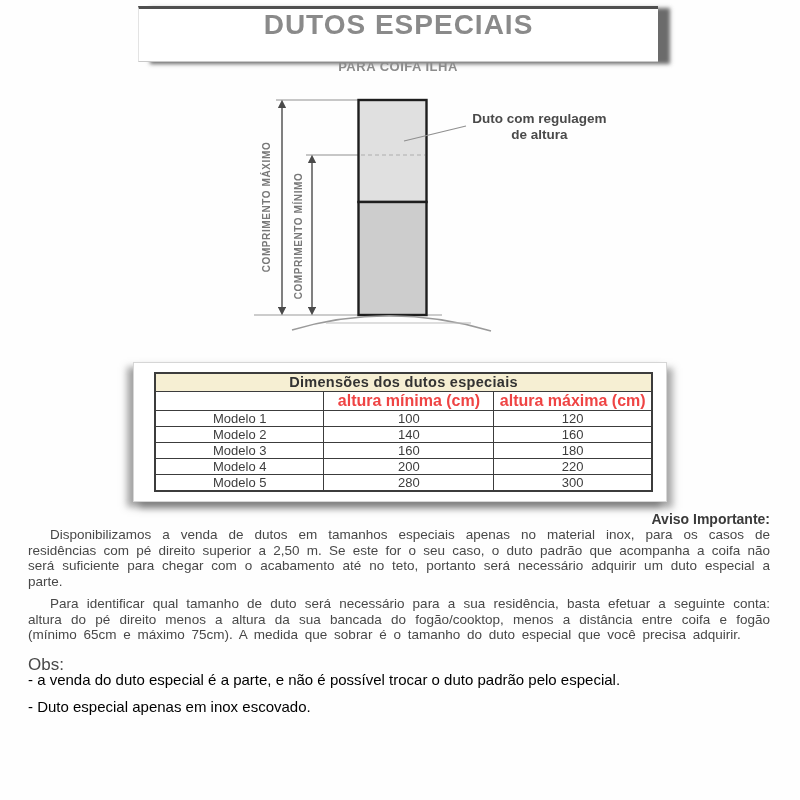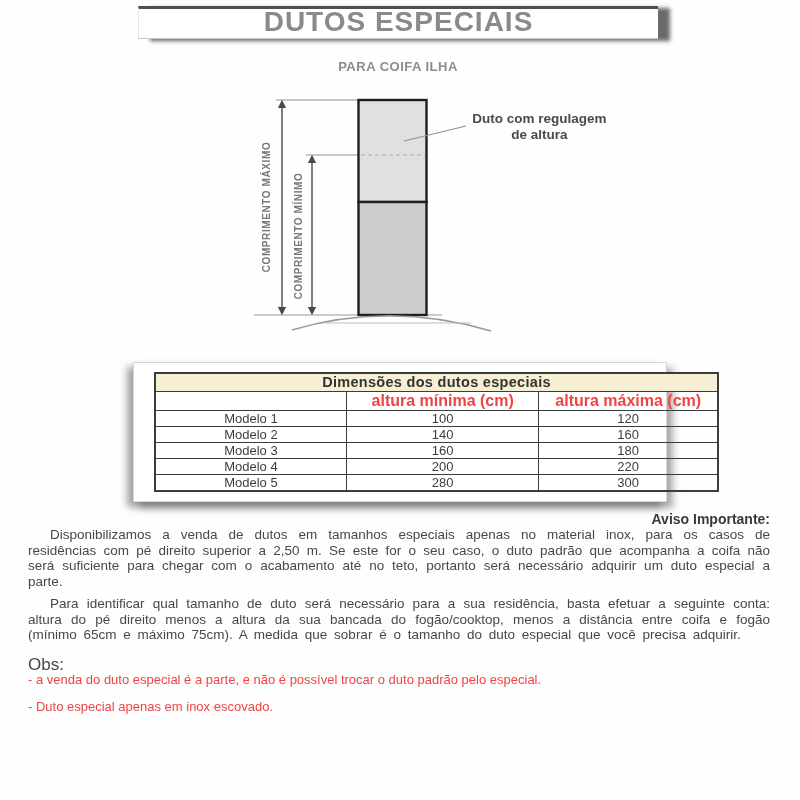--- a/index.html
+++ b/index.html
@@ -3,27 +3,27 @@
 <meta charset="utf-8">
 <style>
   * { margin: 0; padding: 0; box-sizing: border-box; }
   html, body { width: 800px; height: 800px; background: #fdfdfd; }
   body { font-family: "Liberation Sans", sans-serif; color: #464646; position: relative; overflow: hidden; }
 
   #page { position: absolute; inset: 0; background: #fefefe; }
 
   
   .header-box {
-    position: absolute; left: 138px; top: 6px; width: 520px; height: 33px;
+    position: absolute; left: 138px; top: 6px; width: 520px; height: 56px;
     background: #ffffff;
     border-top: 3px solid #4f4f4f;
     border-bottom: 1px solid #c9c9c9;
     border-left: 1px solid #e3e3e3;
     box-shadow: 12px 2px 4px rgba(70,70,70,0.8);
-    display: flex; align-items: flex-end; justify-content: center;
+    display: flex; align-items: flex-start; justify-content: center;
   }
   .header-title {
     font-size: 28px; font-weight: bold; letter-spacing: 1px; color: #8a8a8a;
   }
   .header-subtitle {
     position: absolute; left: 138px; top: 59px; width: 520px;
     text-align: center; font-size: 13px; font-weight: bold;
     letter-spacing: 0.5px; color: #8c8c8c;
   }
 
@@ -35,42 +35,42 @@
   }
   .dim-label { font-size: 10px; font-weight: 600; letter-spacing: 0.6px; fill: #787878; }
 
   
   .table-card {
     position: absolute; left: 133px; top: 362px; width: 534px; height: 140px;
     background: #ffffff; border: 1px solid #d6d6d6;
     box-shadow: -6px 5px 7px rgba(90,90,90,0.55), 6px 6px 7px rgba(90,90,90,0.5);
   }
   table.dims {
-    position: absolute; left: 20px; top: 9px; width: 565px;
+    position: absolute; left: 20px; top: 9px; width: 499px;
     border-collapse: collapse; table-layout: fixed;
     border: 2px solid #3c3c3c;
   }
   table.dims td, table.dims th { border: 1px solid #3c3c3c; text-align: center; padding: 0 2px; }
   .tbl-title th {
     background: #f6efd3; font-size: 14.5px; font-weight: bold; color: #333;
     height: 18px; letter-spacing: 0.3px;
   }
   .tbl-head td { font-size: 16px; font-weight: bold; color: #ef4444; height: 16px; }
   .tbl-row td { font-size: 13px; color: #3d3d3d; height: 16px; }
 
   
   .notice { position: absolute; left: 28px; right: 30px; top: 511px; }
   .notice-heading { text-align: right; font-size: 14px; font-weight: bold; color: #3a3a3a; }
   .para {
     font-size: 13.5px; line-height: 15.5px; color: #484848;
     text-align: justify; text-indent: 22px; word-spacing: 3px;
   }
   .para + .para { margin-top: 7px; }
   .obs-label { margin-top: 14px; font-size: 17px; line-height: 15.5px; color: #484848; }
-  .obs-item { font-size: 13px; line-height: 15.5px; color: #ef4444; }
+  .obs-item { font-size: 15px; line-height: 15.5px; color: #000000; }
   .obs-item + .obs-item { margin-top: 11px; }
 </style>
 </head>
 <body>
 
 <div id="page">
 
   <div class="header-box">
     <div class="header-title">DUTOS ESPECIAIS</div>
   </div>

